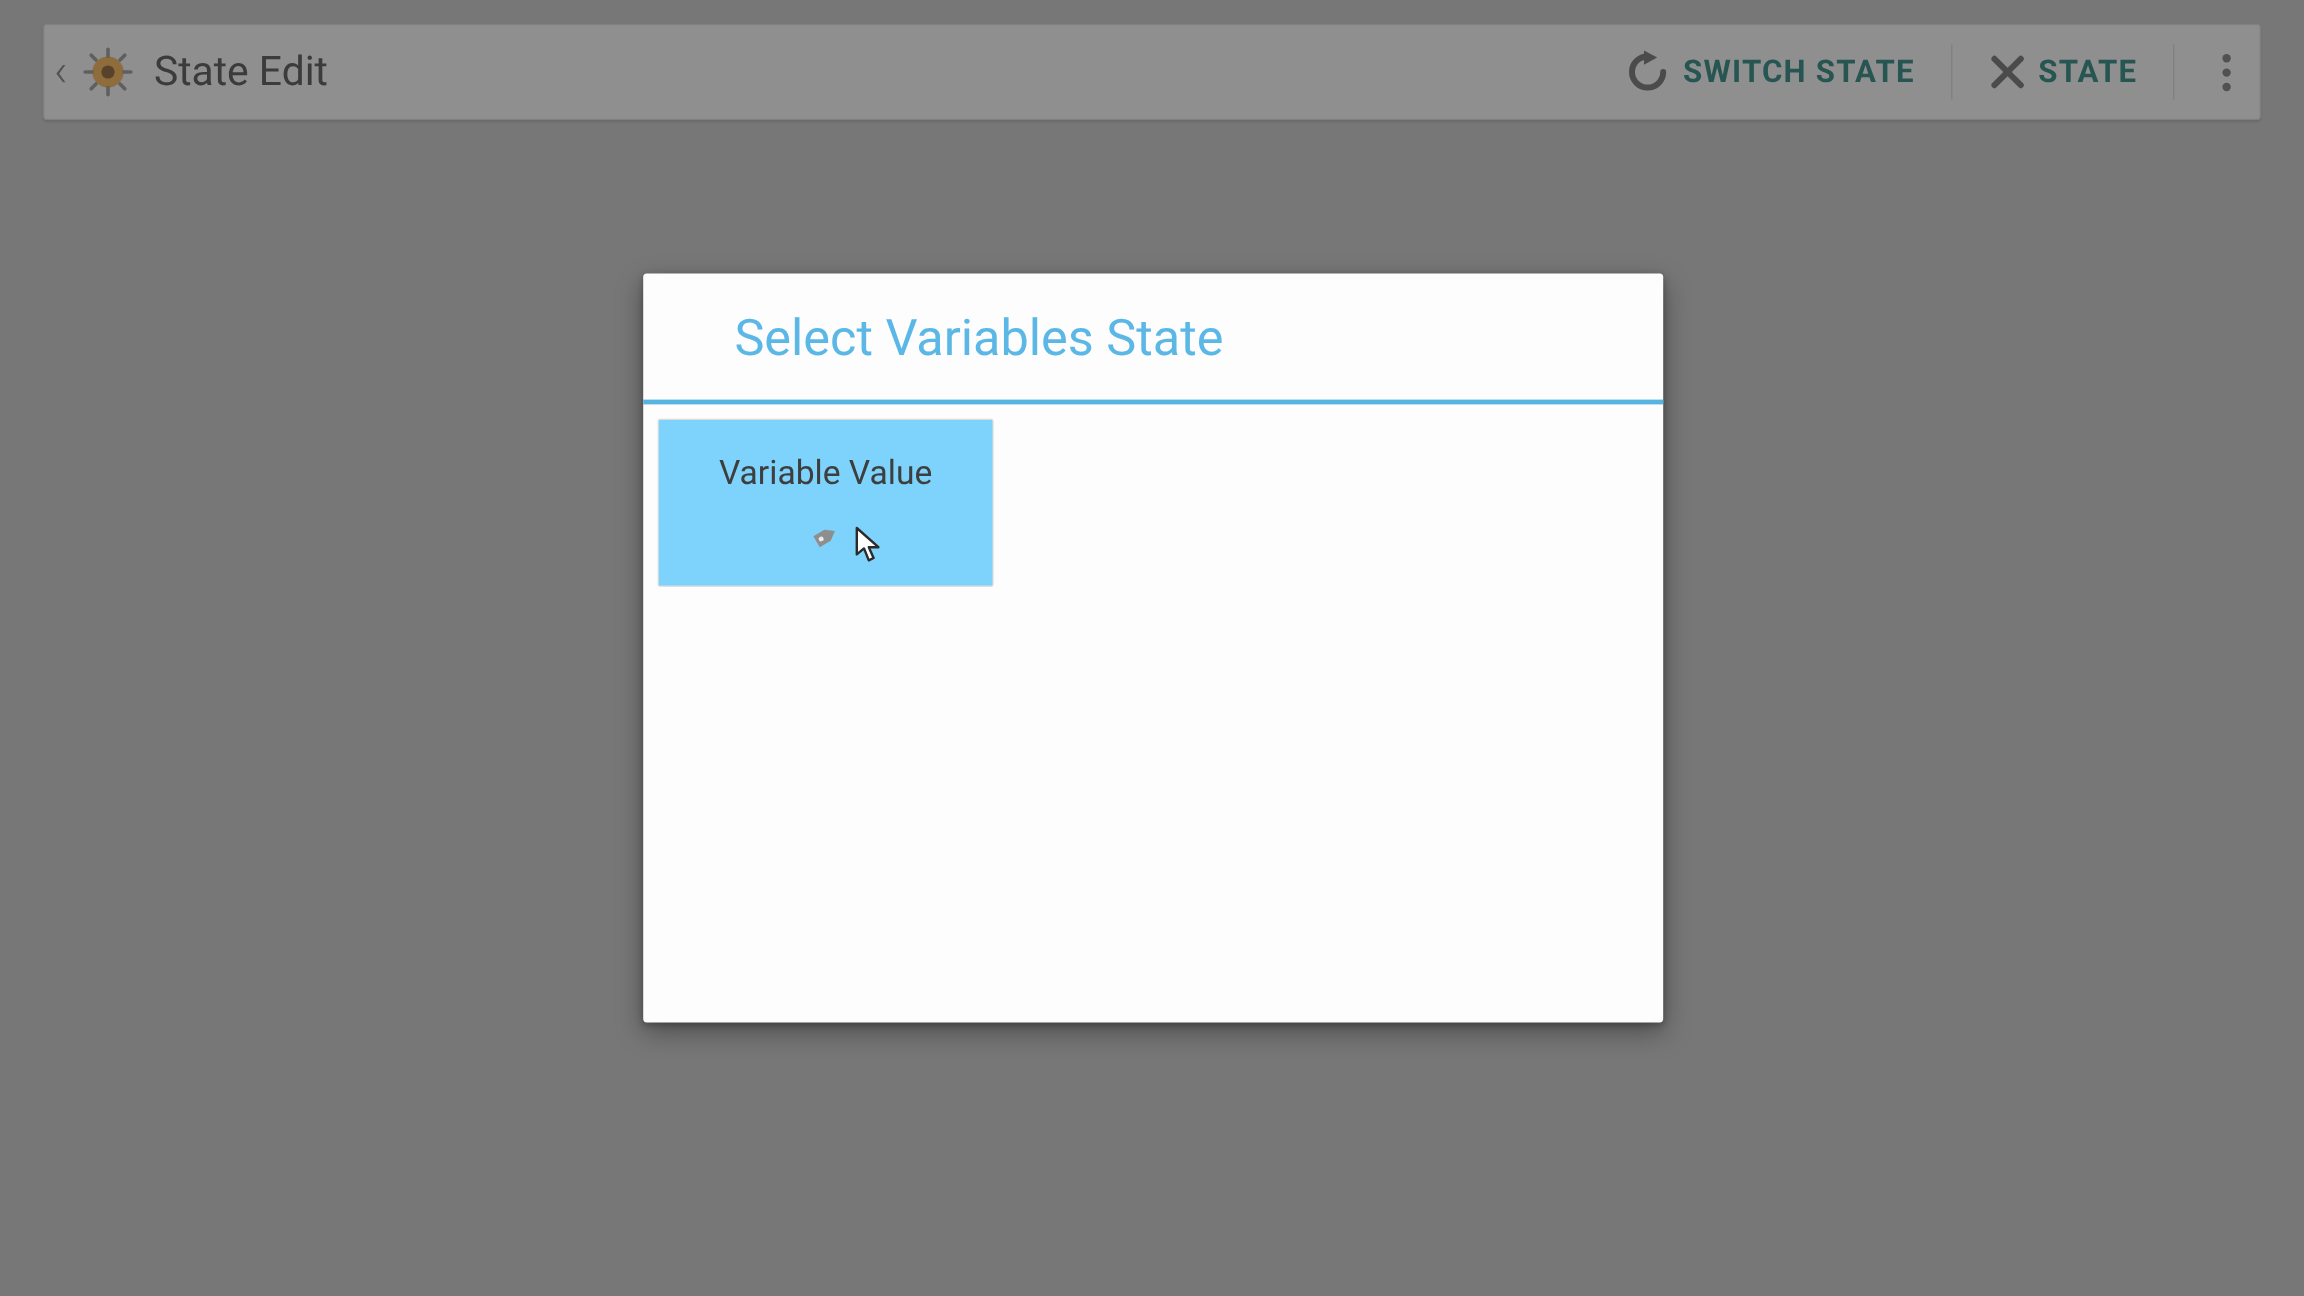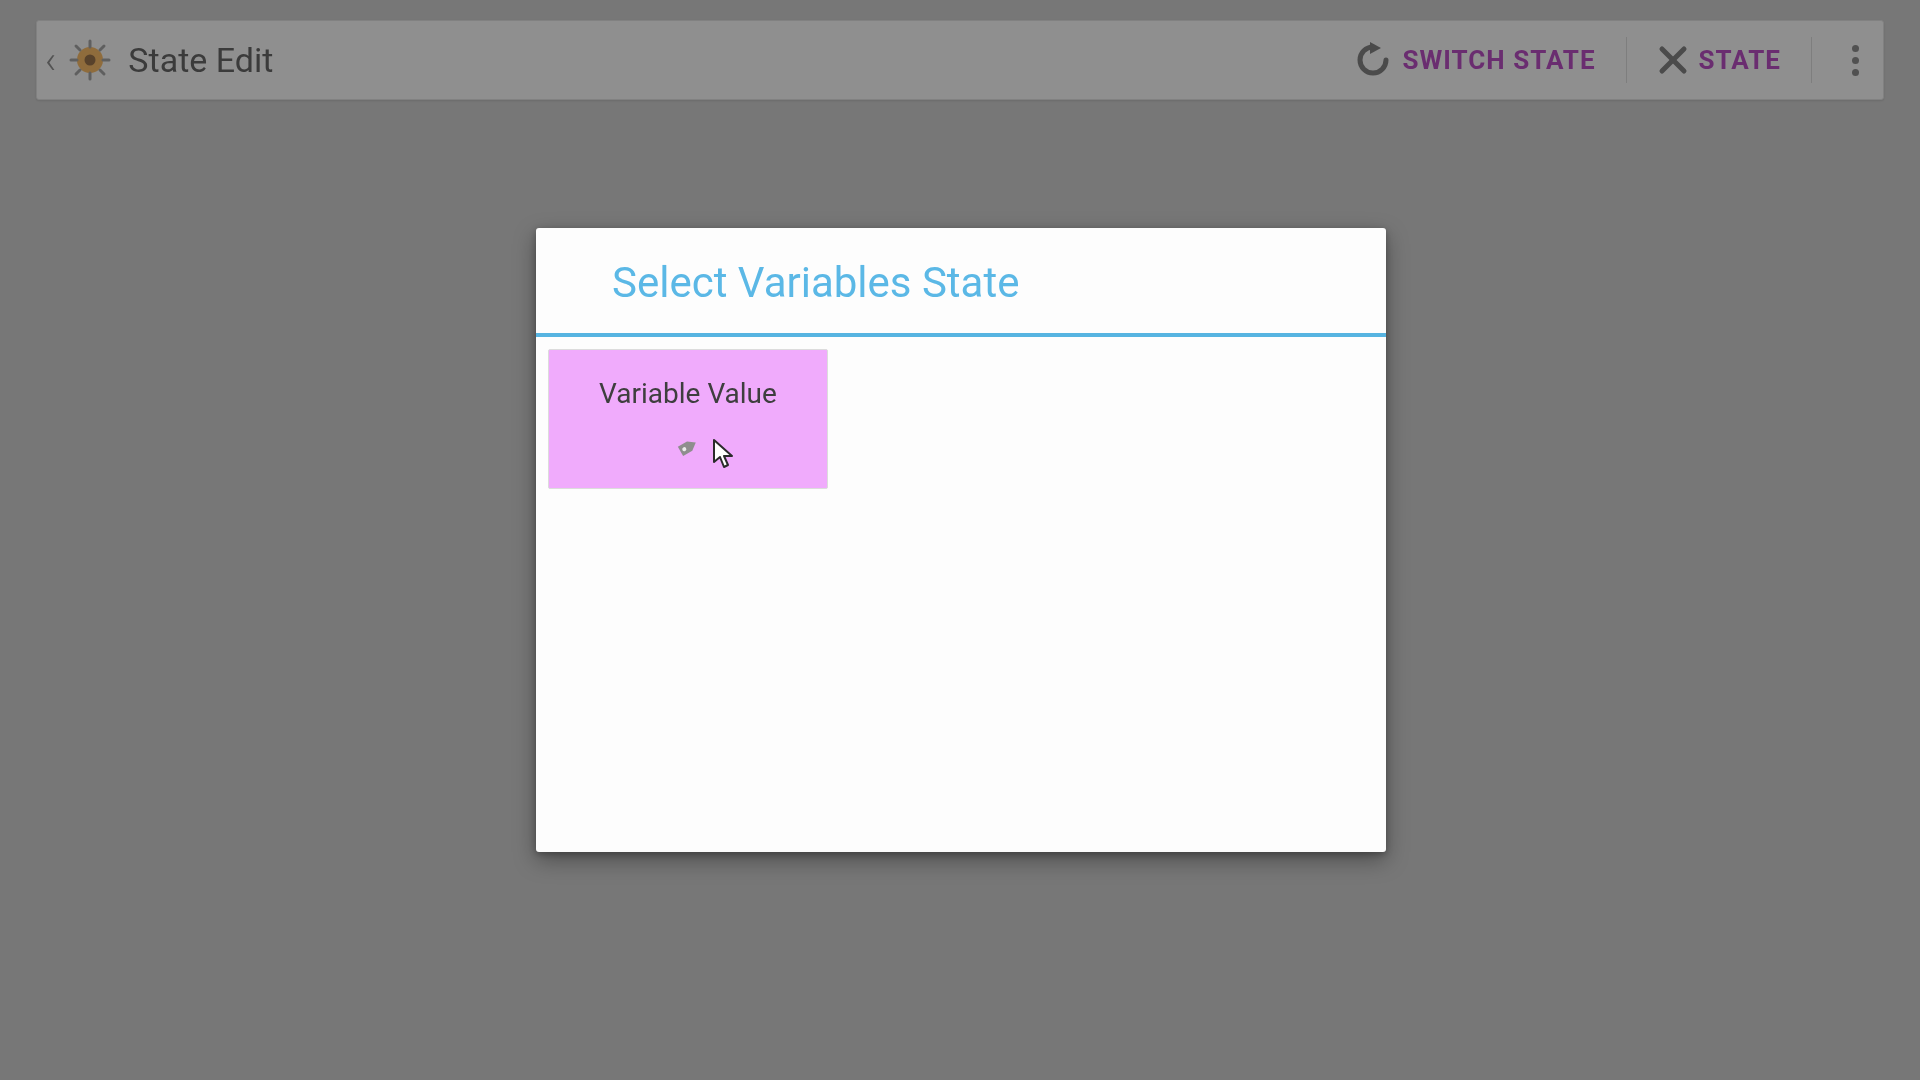--- a/index.html
+++ b/index.html
@@ -40,21 +40,21 @@
     margin-left: 6px;
   }
   .appbar-spacer { flex: 1; }
   .appbar-actions { display: flex; align-items: center; gap: 26px; }
   .appbar-btn {
     display: flex; align-items: center; gap: 10px;
     cursor: pointer; padding: 6px 4px;
   }
   .appbar-btn .lbl {
     font-size: 26px; font-weight: 700; letter-spacing: 1px;
-    color: #a21caf;
+    color: #0f766e;
   }
   .appbar-divider {
     width: 1px; height: 46px; background: #cfcfcf;
   }
   .kebab {
     display: flex; flex-direction: column; gap: 5px;
     padding: 8px 14px; cursor: pointer;
   }
   .kebab span {
     width: 7px; height: 7px; border-radius: 50%; background: #6a6a6a;
@@ -85,21 +85,21 @@
   .dialog-rule {
     height: 4px; background: #57b4e1;
   }
   .dialog-body {
     flex: 1; padding: 10px;
     display: flex; flex-wrap: wrap; align-content: flex-start;
   }
 
   .tile {
     width: 280px; height: 140px;
-    background: #f0abfc;
+    background: #7dd3fc;
     border: 1px solid #dcdcdc;
     border-radius: 2px;
     display: flex; flex-direction: column;
     align-items: center; justify-content: center;
     gap: 18px;
     cursor: pointer;
     margin: 2px;
   }
   .tile-label {
     font-size: 28px; color: #3e3e3e;

